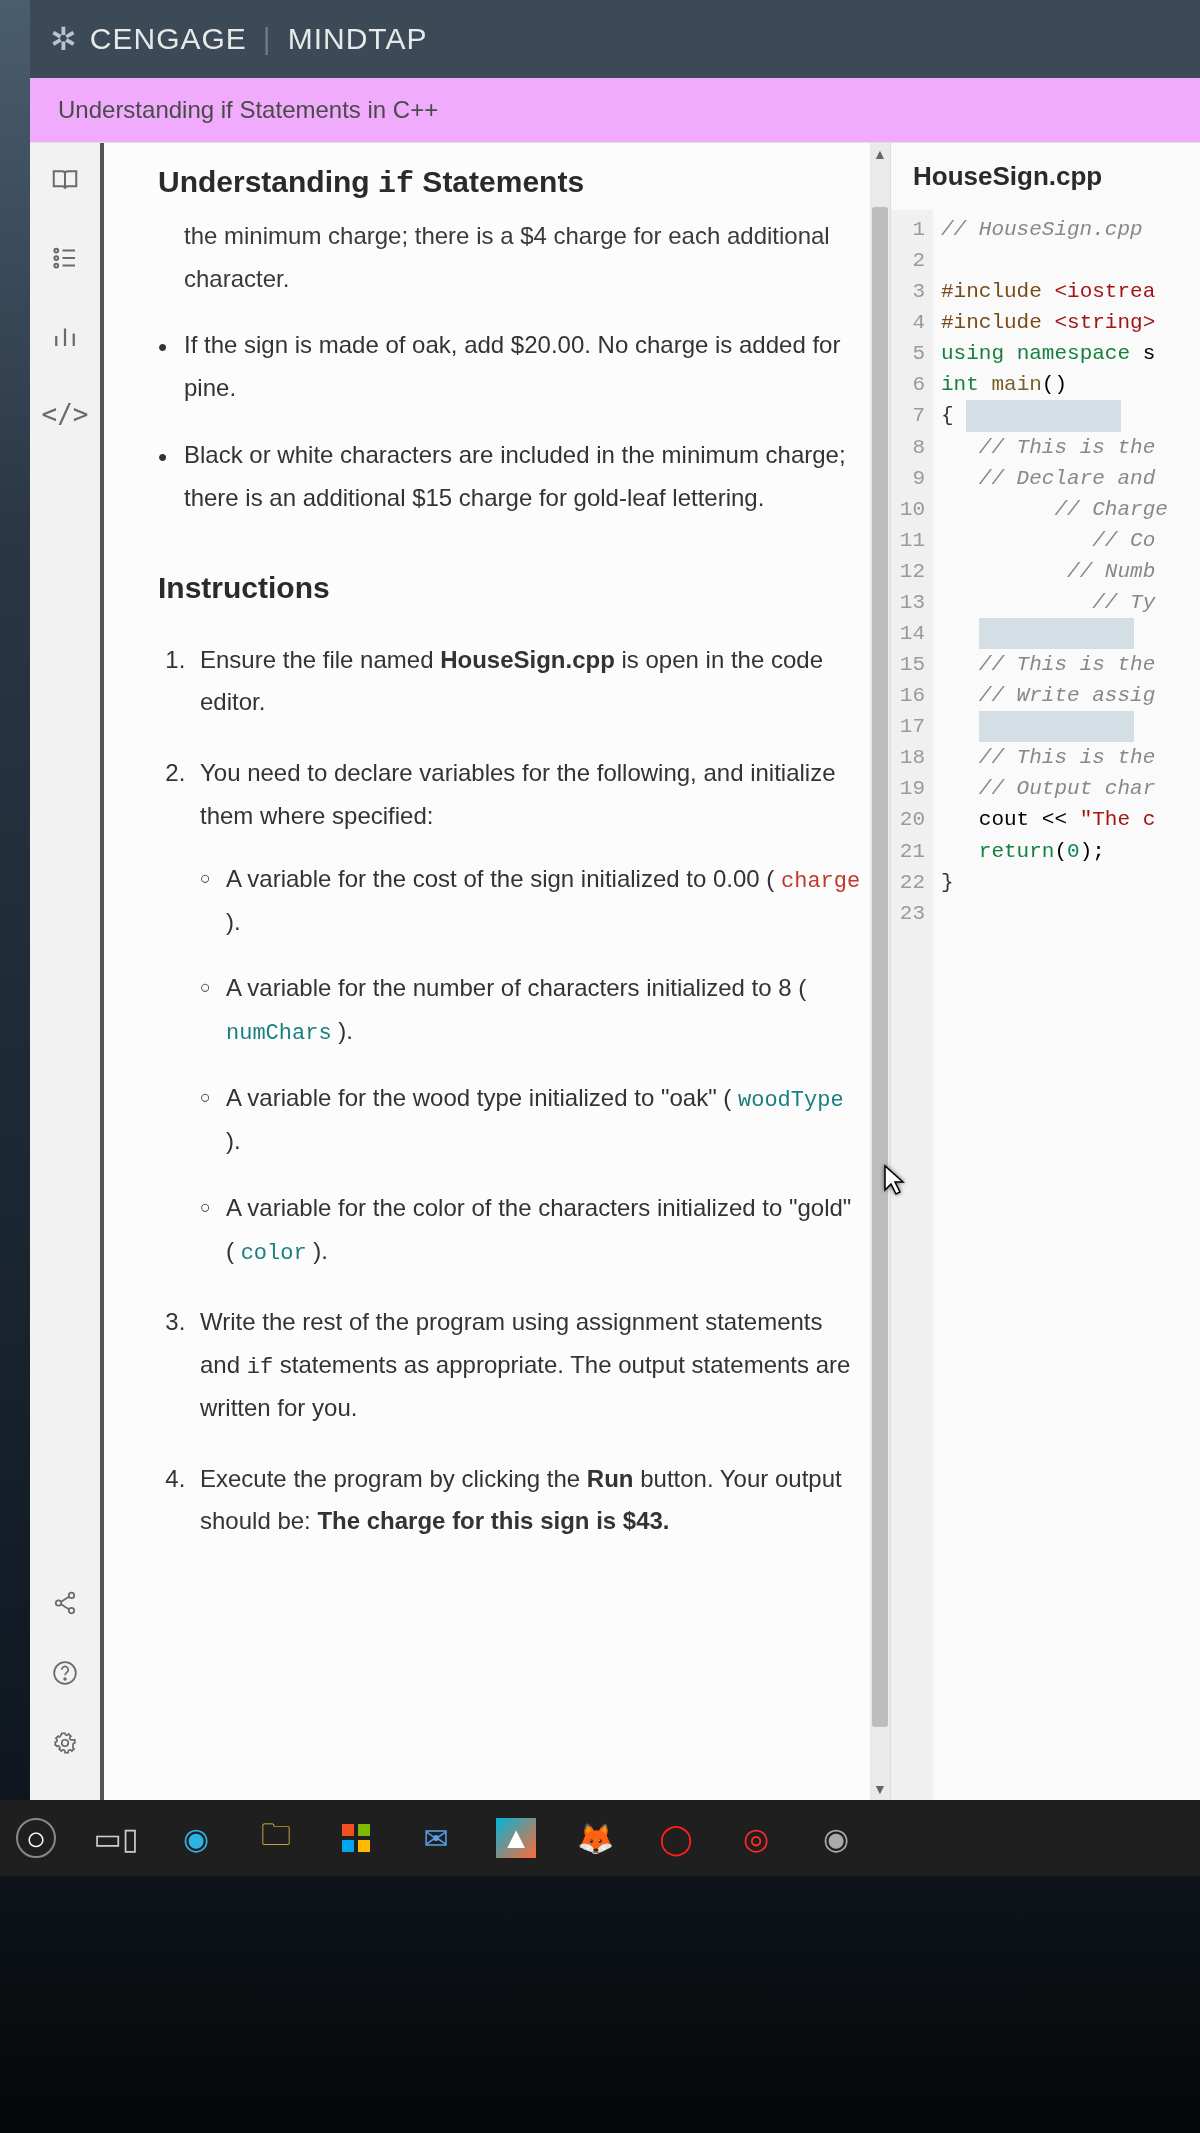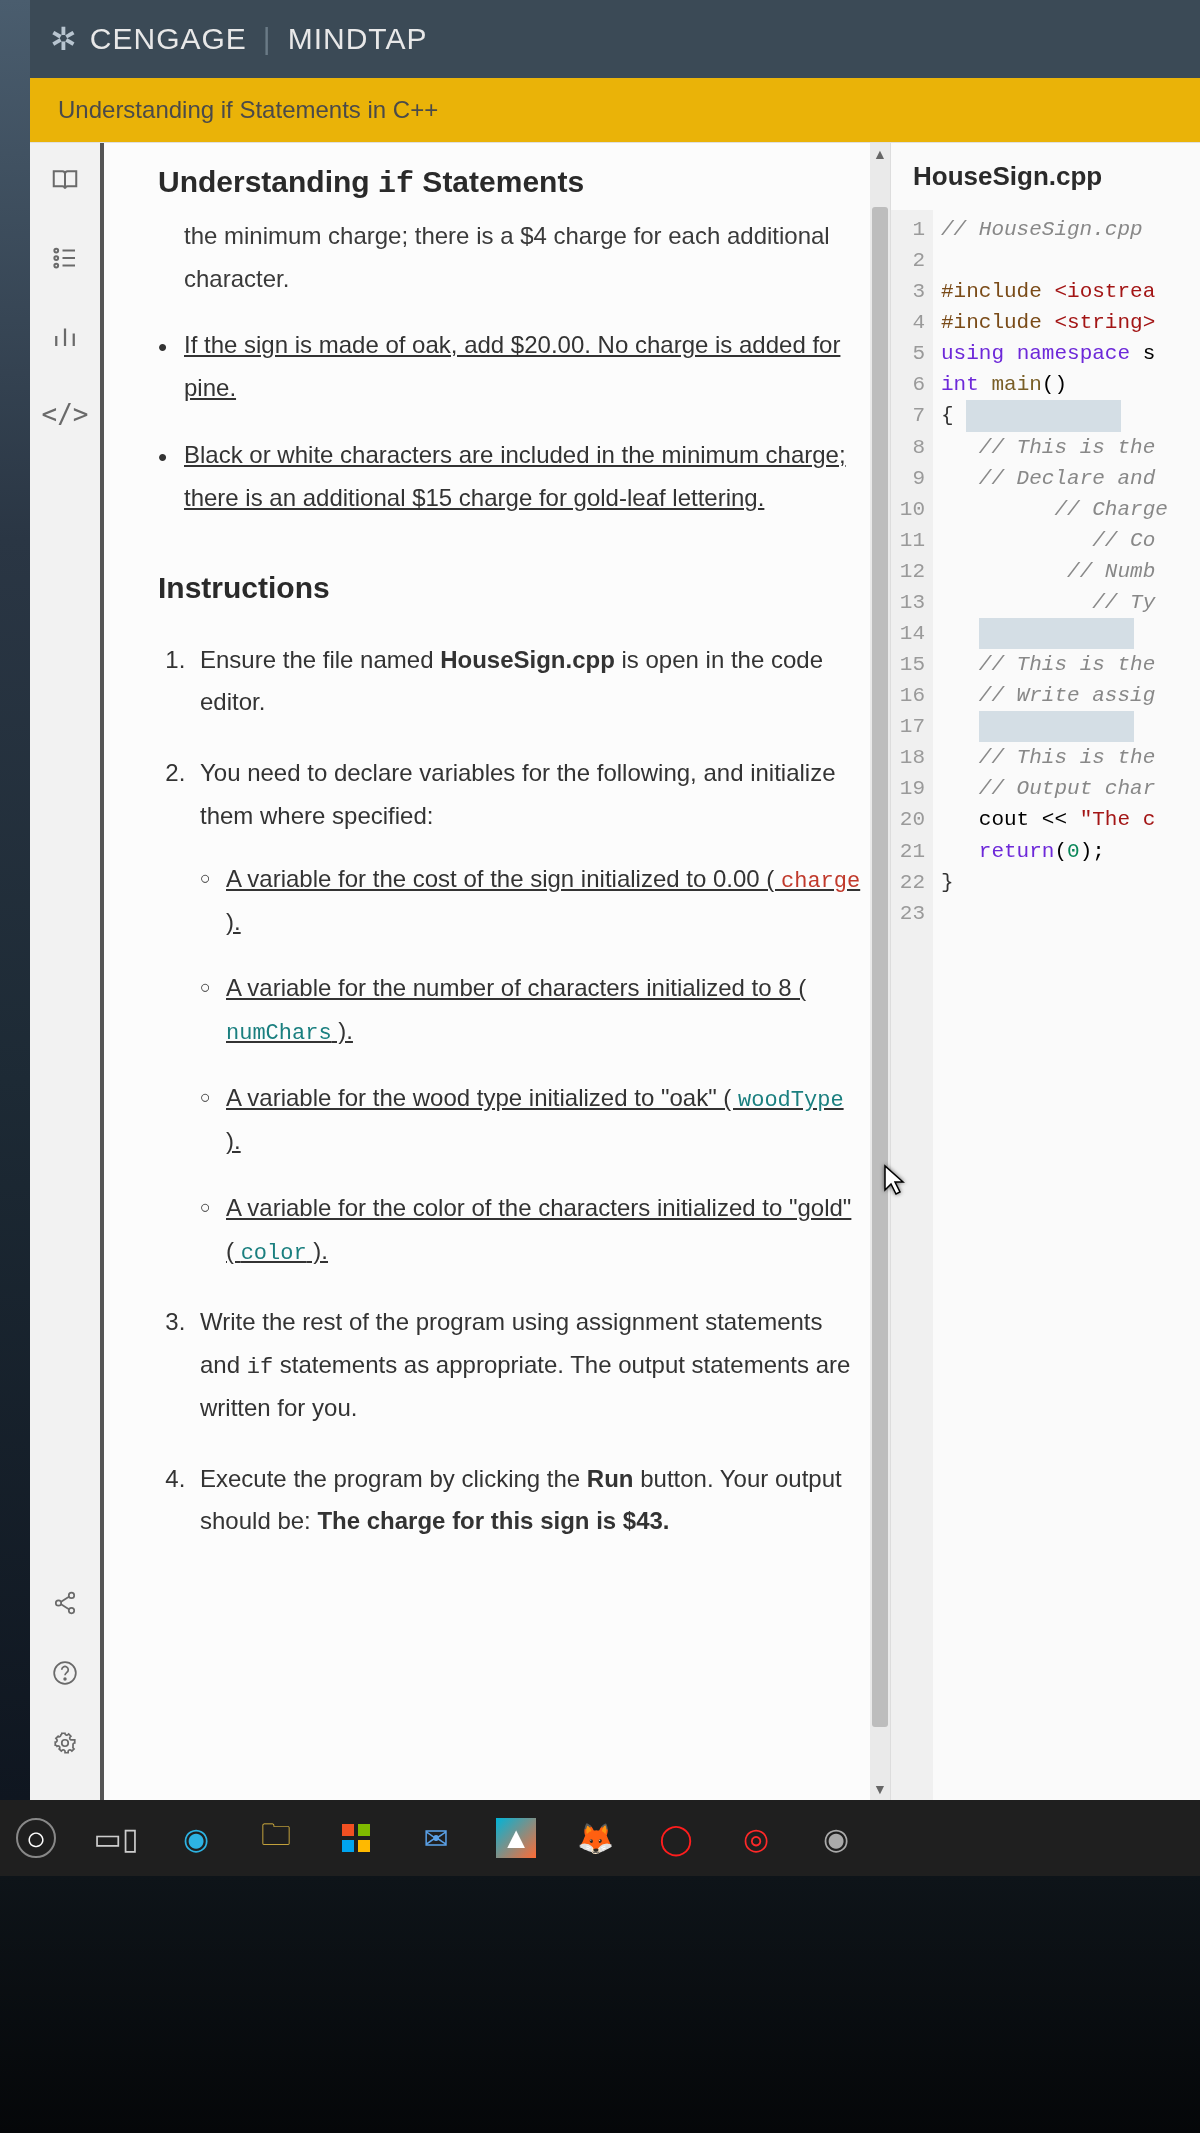--- a/index.html
+++ b/index.html
@@ -20,21 +20,21 @@
 }
 .title-bar {
   height:78px; background:#3b4a56;
   display:flex; align-items:center; padding:0 20px;
   color:#e8e8e8; font-size:30px; font-weight:500; letter-spacing:1px;
 }
 .title-bar .logo { margin-right:12px; font-size:32px; color:#b8c5d0;}
 .title-bar .sep { margin:0 16px; color:#6a7a86; font-weight:300;}
 .subtitle-bar {
   padding:18px 28px; font-size:24px; color:#4a4a4a;
-  background:#eab308; border-bottom:1px solid #e0e0e0;
+  background:#f0abfc; border-bottom:1px solid #e0e0e0;
 }
 .main-area { flex:1; display:flex; min-height:0;}
 .left-rail {
   width:70px; background:#f2f2f2;
   display:flex; flex-direction:column; align-items:center;
   padding-top:20px; gap:44px;
 }
 .left-rail .icon {
   width:34px; height:34px; display:flex; align-items:center; justify-content:center;
   color:#6a6a6a; font-size:28px;
@@ -46,21 +46,21 @@
   flex:1; padding:22px 28px 22px 54px; overflow:hidden; position:relative;
   border-left:4px solid #555;
   background:#fcfcfc;
 }
 .instructions-pane h1 {
   font-size:30px; font-weight:700; color:#2a2a2a; margin-bottom:14px;
   font-family:"Segoe UI",sans-serif;
 }
 .instructions-pane h1 .kw { font-family:"Consolas","Courier New",monospace; font-weight:700;}
 .body-text { font-size:24px; line-height:1.78; color:#333; }
-.body-text ul { list-style:none; margin-left:0;text-decoration:underline; }
+.body-text ul { list-style:none; margin-left:0; }
 .body-text ul.bulleted > li { position:relative; padding-left:26px; margin-bottom:24px;}
 .body-text ul.bulleted > li::before { content:"•"; position:absolute; left:0; font-size:26px;}
 .body-text h2 { font-size:30px; font-weight:700; margin:42px 0 24px; color:#2a2a2a;}
 .body-text ol { list-style:decimal; padding-left:34px;}
 .body-text ol > li { margin-bottom:28px; padding-left:8px;}
 .body-text ol ul { list-style:none; margin:20px 0 6px 0;}
 .body-text ol ul li { position:relative; padding-left:26px; margin-bottom:24px;}
 .body-text ol ul li::before { content:"○"; position:absolute; left:0; font-size:18px; top:4px;}
 .body-text code, .inline-code {
   font-family:"Consolas","Courier New",monospace; font-size:22px;
@@ -96,21 +96,21 @@
   line-height:1.48; overflow:hidden;
 }
 .gutter {
   background:#f0f0f0; color:#9a9a9a; text-align:right;
   padding:4px 8px 4px 6px; min-width:42px;
 }
 .gutter div { }
 .code-lines { padding:4px 8px; white-space:pre; }
 .tok-comment { color:#888;font-style:italic;}
 .tok-pre { color:#7a4b18;}
-.tok-kw { color:#6d28d9;}
+.tok-kw { color:#15803d;}
 .tok-str { color:#a31515;}
 .tok-fn { color:#795e26;}
 .tok-num { color:#098658;}
 .tok-br { color:#333;}
 .sel-bg { background:rgba(140,170,190,0.35); display:inline-block; padding:0 2px;}
 .taskbar {
   position:absolute; left:0; right:0; top:1800px; height:76px;
   background:#1f1f1f; display:flex; align-items:center; padding:0 16px; gap:40px;
 }
 .taskbar .start { color:#fff; font-size:34px; border:2px solid #888; border-radius:50%; width:40px;height:40px;display:flex;align-items:center;justify-content:center;}

